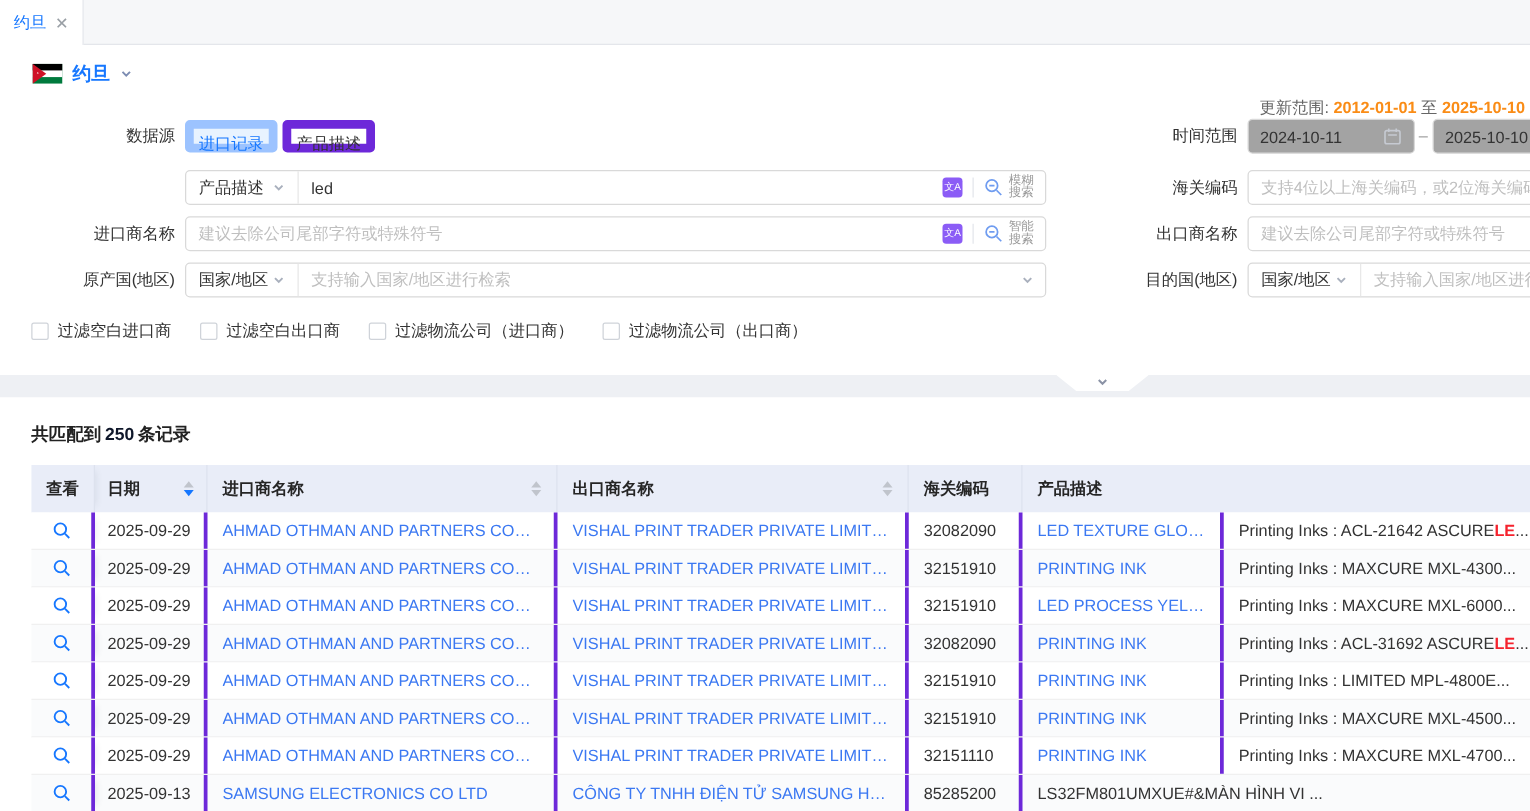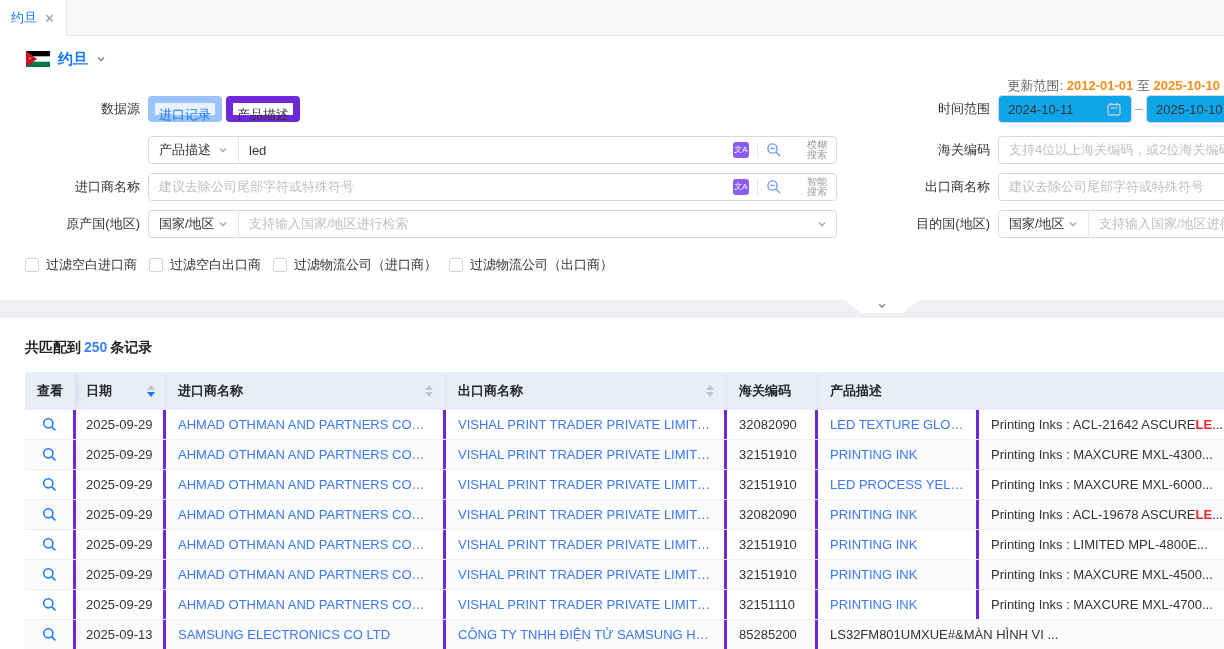--- a/index.html
+++ b/index.html
@@ -36,41 +36,41 @@
   .g-select { display:flex; align-items:center; justify-content:space-between; padding:0 10px; height:100%; border-right:1px solid #e8e8e8; color:#333; cursor:pointer; }
   .g-input { flex:1; height:100%; display:flex; align-items:center; padding:0 10px; overflow:hidden; white-space:nowrap;text-align:center; }
   .ph { color:#bfbfbf; }
   .val { color:#333; }
   .chev { width:10px; height:10px; flex:none; }
   .chev polyline { fill:none; stroke:#a9b0bd; stroke-width:1.6; }
   .input-tools { display:flex; align-items:center; gap:8px; padding-right:9px; flex:none; }
   .trans-icon { width:16px; height:16px; background:#8b5cf6; border-radius:3px; color:#fff; font-size:8px; line-height:16px; text-align:center; flex:none; cursor:pointer; }
   .tool-div { width:1px; height:16px; background:#e3e6ec; }
   .zoombtn { display:flex; align-items:center; gap:4px; cursor:pointer; }
-  .twoline { display:flex; flex-direction:column; font-size:10px; line-height:10px; color:#999;margin-left:21px; }
+  .twoline { display:flex; flex-direction:column; font-size:10px; line-height:10px; color:#999; }
   .mag-o { width:16px; height:16px; }
 
-  .dateinput { position:absolute; top:0; height:28px; border:1px solid #d9d9d9; border-radius:4px; background:#0ea5e9;
+  .dateinput { position:absolute; top:0; height:28px; border:1px solid #d9d9d9; border-radius:4px; background:#a3a3a3;
     display:flex; align-items:center; justify-content:space-between; padding:0 9px; }
   .date-sep { position:absolute; left:1135px; top:0; line-height:28px; color:#999; }
 
-  .checkrow { position:absolute; left:25px; top:182px; height:18px; display:flex; gap:12px; align-items:center;text-align:right; }
+  .checkrow { position:absolute; left:25px; top:182px; height:18px; display:flex; gap:23px; align-items:center;text-align:right; }
   .chk { display:flex; align-items:center; gap:7px; cursor:pointer; }
   .box { width:14px; height:14px; border:1px solid #cfd3d9; border-radius:2px; background:#fff; flex:none; }
 
   
   .band { position:absolute; left:0; top:300px; width:1224px; height:18px; background:#eef0f4; }
   .collapse { position:absolute; left:845px; top:0; width:74px; height:13px; background:#fff;
     clip-path:polygon(0 0,100% 0,78% 100%,22% 100%); display:flex; align-items:flex-start; justify-content:center; cursor:pointer; }
   .collapse svg { margin-top:1px; }
 
   
   .results { position:absolute; left:0; top:318px; width:1224px; height:331px; background:#fff; }
   .count { position:absolute; left:25px; top:21px; font-size:14px; font-weight:bold; color:#222; }
-  .count b { color:#3b82f6; padding:0 3px; }
+  .count b { color:#0f172a; padding:0 3px; }
 
   .table { position:absolute; left:25px; top:54px; width:1199px; overflow:hidden; }
   .thead, .tr { display:flex; align-items:stretch; }
   .thead { background:#e9edf8; height:38px; }
   .th { display:flex; align-items:center; font-weight:bold; color:#262626; padding:0 12px; border-right:1px solid #dde2ee; }
   .tr { height:30px; border-bottom:1px solid #f0f0f0; background:#fff; }
   .tr.alt { background:#fafbfc; }
   .td { display:flex; align-items:center; padding:0 12px; border-right:3px solid #6d28d9; overflow:hidden; white-space:nowrap; }
   .c-view { width:51px; flex:none; justify-content:center; padding:0; box-shadow:6px 0 6px -5px rgba(60,70,90,.12); }
   .c-date { width:90px; flex:none; padding:0 10px; }
@@ -389,21 +389,21 @@
               <a class="link">AHMAD OTHMAN AND PARTNERS COMPA...</a>
             </div>
     <div class="td c-exp">
               <a class="link">VISHAL PRINT TRADER PRIVATE LIMITED</a>
             </div>
     <div class="td c-hs">32082090</div>
     <div class="td c-prod">
               <a class="link">PRINTING INK</a>
             </div>
     <div class="td c-desc">
-              <span class="d-pre">Printing Inks : ACL-19678 ASCURE </span>
+              <span class="d-pre">Printing Inks : ACL-31692 ASCURE </span>
               <span class="hl d-hl">LE</span>
               <span class="d-post">...</span>
             </div>
   </div>
 
   <div class="tr">
     <div class="td c-view">
       <svg width="15" height="15" viewBox="0 0 15 15">
                 <circle cx="6.3" cy="6.3" r="4.6" fill="none" stroke="#1677ff" stroke-width="1.5"></circle>
                 <line x1="9.9" y1="9.9" x2="13.4" y2="13.4" stroke="#1677ff" stroke-width="1.5"></line>

